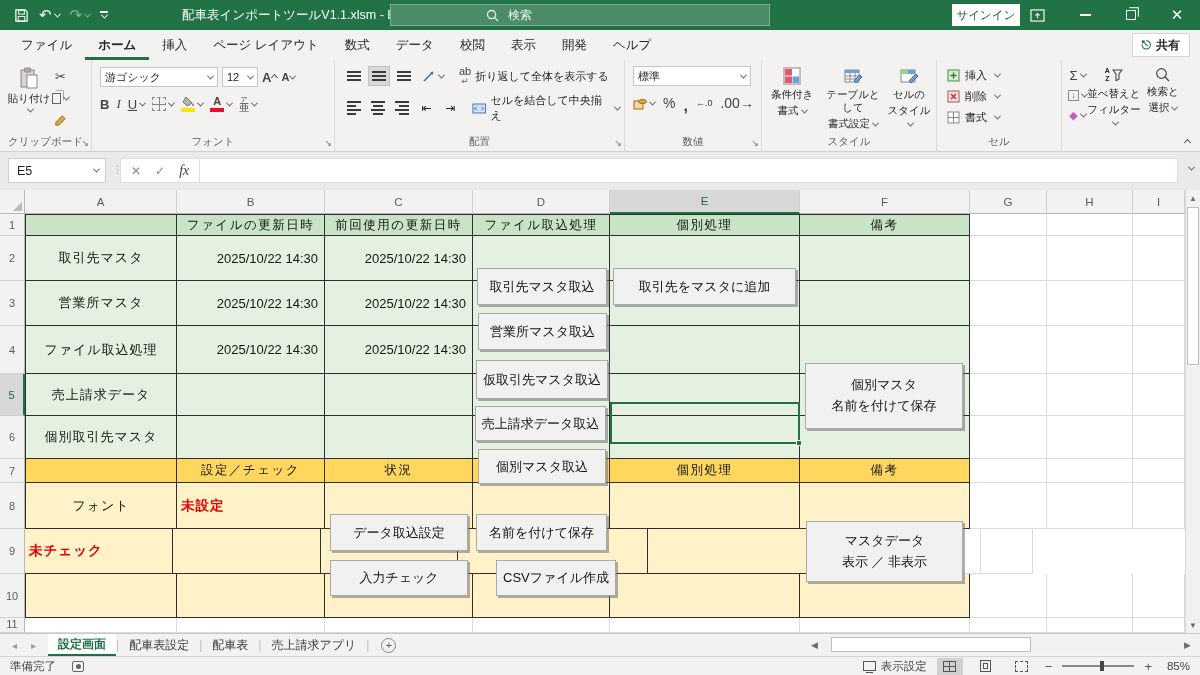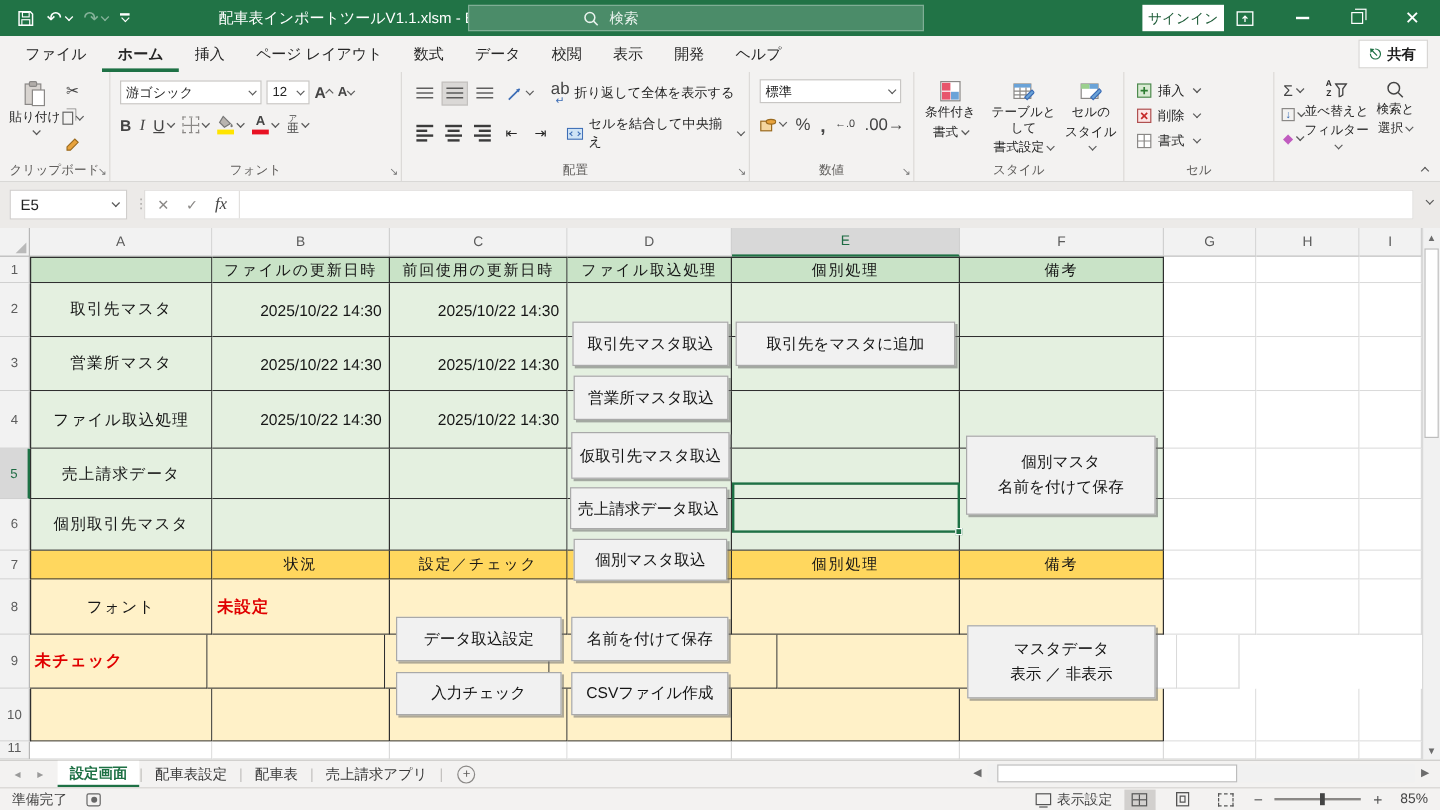--- a/index.html
+++ b/index.html
@@ -286,21 +286,21 @@
         </span>
       <span class="abtn" style="width:30px">
           <svg width="14" height="14" viewBox="0 0 14 14">
             <line x1="2" y1="12" x2="11" y2="3" stroke="#3b6cb5" stroke-width="1.4"></line>
             <path d="M11 3l-3 .5L10.5 6z" fill="#3b6cb5"></path>
           </svg>
           <span class="cv"></span>
         </span>
       <span class="rowline" style="gap:4px;margin-left:8px;font-size:11px">
         <span class="stack">
-            <span style="font-size:14px;color:#444">ab</span>
+            <span style="font-size:11px;color:#444">ab</span>
             <span style="font-size:9px;color:#3b6cb5">↵</span>
           </span>
         <span>折り返して全体を表示する</span>
       </span>
     </div>
     <div class="rowline" style="padding:7px 4px 0 8px;gap:3px">
       <span class="abtn">
           <span class="bars bl">
             <i></i>
             <i></i>
@@ -573,22 +573,22 @@
     <div class="c we gbody dk"></div>
     <div class="c wf gbody dk"></div>
     <div class="c wg lt"></div>
       <div class="c wh lt"></div>
       <div class="c wi lt"></div>
   </div>
 
   <div class="grow" style="height:24px">
     <div class="rh">7</div>
     <div class="c wa gold dk lf"></div>
+    <div class="c wc gold dk">設定／チェック</div>
     <div class="c wb gold dk">状況</div>
-    <div class="c wc gold dk">設定／チェック</div>
     <div class="c wd gold dk">ファイル取込処理</div>
     <div class="c we gold dk">個別処理</div>
     <div class="c wf gold dk">備考</div>
     <div class="c wg lt"></div>
       <div class="c wh lt"></div>
       <div class="c wi lt"></div>
   </div>
 
   <div class="grow" style="height:46px">
     <div class="rh">8</div>
@@ -647,21 +647,21 @@
   <div class="formbtn" style="left:476px;top:170px;width:132px;height:39px">仮取引先マスタ取込</div>
   <div class="formbtn" style="left:475px;top:216px;width:131px;height:35px">売上請求データ取込</div>
   <div class="formbtn" style="left:478px;top:259px;width:128px;height:35px">個別マスタ取込</div>
   <div class="formbtn two" style="left:805px;top:173px;width:158px;height:66px">
     <span>個別マスタ</span>
     <span>名前を付けて保存</span>
   </div>
   <div class="formbtn" style="left:330px;top:324px;width:138px;height:37px">データ取込設定</div>
   <div class="formbtn" style="left:476px;top:324px;width:131px;height:37px">名前を付けて保存</div>
   <div class="formbtn" style="left:330px;top:370px;width:138px;height:36px">入力チェック</div>
-  <div class="formbtn" style="left:476px;top:370px;width:131px;height:36px">CSVファイル作成</div>
+  <div class="formbtn" style="left:496px;top:370px;width:120px;height:36px">CSVファイル作成</div>
   <div class="formbtn two" style="left:806px;top:331px;width:157px;height:61px">
     <span>マスタデータ</span>
     <span>表示 ／ 非表示</span>
   </div>
 
   <div class="sel5">
       <span class="hndl"></span>
     </div>
 
   <div class="vscroll">

